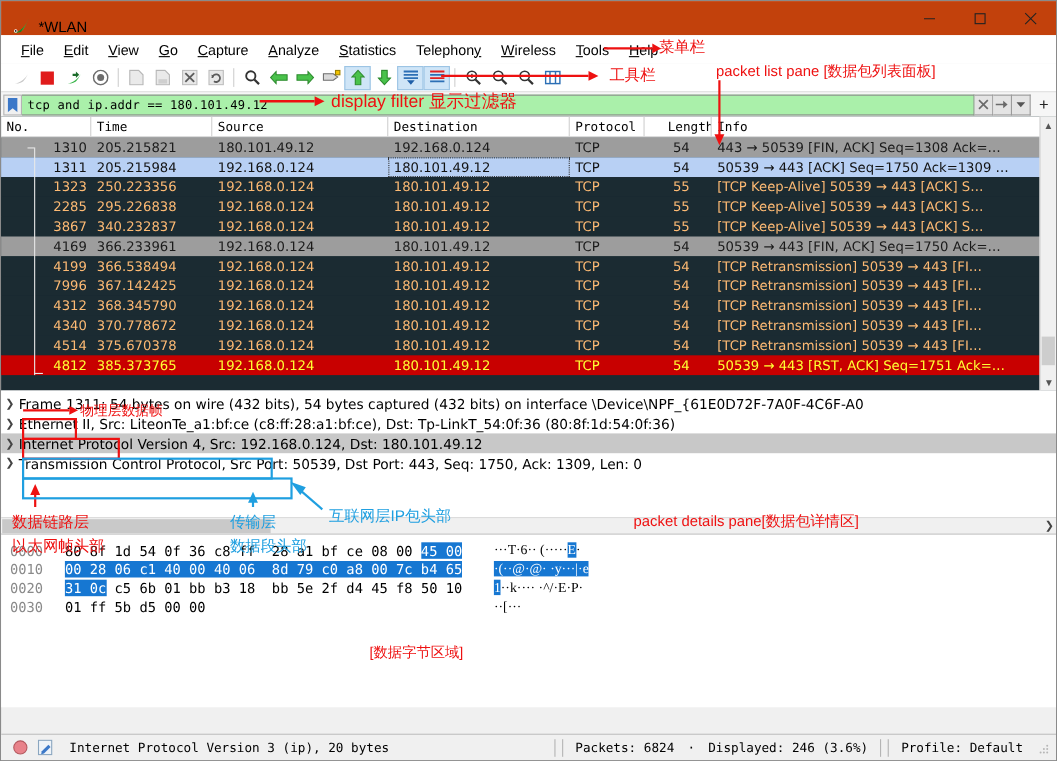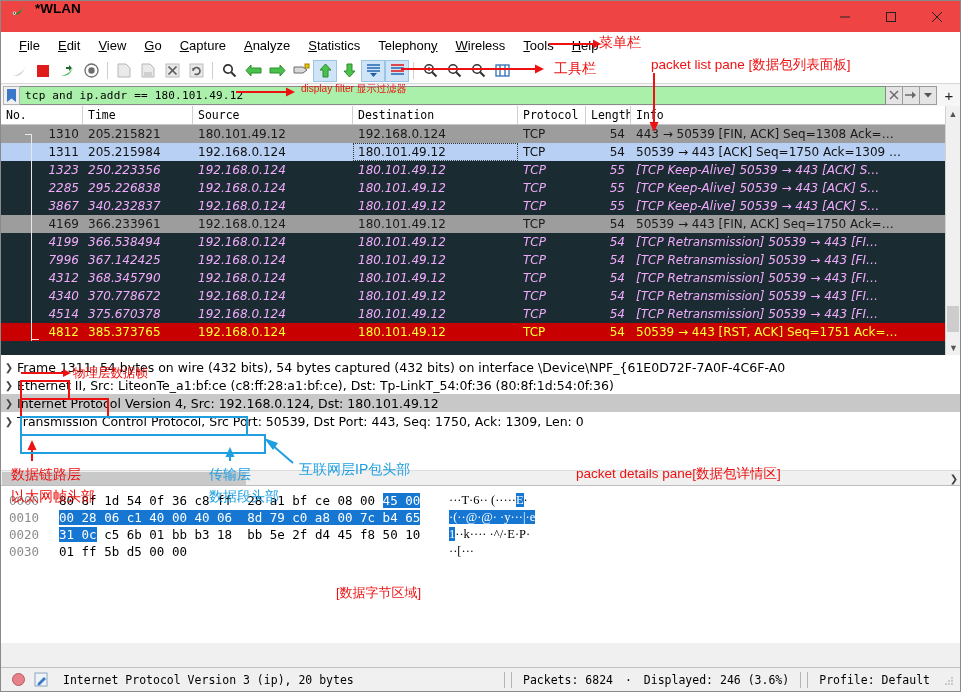--- a/index.html
+++ b/index.html
@@ -8,21 +8,21 @@
     width:961px; height:692px;
     font-family:"Liberation Sans", sans-serif;
     font-size:12px;
     background:#f0f0f0;
     overflow:hidden;
     position:relative;
   }
   .win { width:961px; height:692px; background:#f0f0f0; border:1px solid #8a8a8a; position:relative; overflow:hidden;}
 
   
-  .titlebar { height:31px; background:#ef4444; display:flex; align-items:flex-start; position:relative;font-weight:bold; }
+  .titlebar { height:31px; background:#c2410c; display:flex; align-items:flex-end; position:relative; }
   .title-icon { width:18px; height:16px; margin-left:9px; margin-right:7px; position:relative; }
   .title-text { font-size:13.5px; color:#000; }
   .wincontrols { position:absolute; right:0; top:0; height:31px; display:flex; }
   .wc { width:46px; height:31px; display:flex; align-items:center; justify-content:center; font-size:14px; color:#222; }
 
   
   .menubar { height:26px; background:#ffffff; display:flex; align-items:center; padding-left:9px; position:relative;}
   .menu-item { font-size:13px; color:#000; padding:2px 9px; white-space:nowrap; }
   .menu-item u { text-decoration:underline; }
 
@@ -47,23 +47,23 @@
   .pl-header { display:flex; height:19px; background:#ffffff; border-bottom:1px solid #c6c6c6; font-family:"DejaVu Sans Mono", monospace; font-size:11.5px;}
   .pl-header > div { border-right:1px solid #d0d0d0; padding-left:5px; line-height:19px; color:#000; overflow:hidden;}
   .pl-rows { position:relative; }
   .pl-row { display:flex; height:18px; font-family:"DejaVu Sans", sans-serif; font-size:12px; line-height:18px; color:#ff8a80; }
   .pl-row > div { overflow:hidden; white-space:nowrap; }
   .c-no   { width:82px; text-align:right; padding-right:4px; }
   .c-time { width:110px; padding-left:5px;}
   .c-src  { width:160px; padding-left:5px;}
   .c-dst  { width:165px; padding-left:5px;}
   .c-pro  { width:68px; padding-left:5px;}
-  .c-len  { width:45px; text-align:right; padding-right:6px;}
+  .c-len  { width:45px; text-align:right; padding-right:20px;margin-left:16px;}
   .c-info { flex:1; padding-left:5px;}
-  .pl-row.dark { background:#1b2b32; color:#f0abfc;font-style:italic; }
+  .pl-row.dark { background:#1b2b32; color:#fdba74; }
   .pl-row.gray { background:#9d9d9d; color:#1a1a1a; }
   .pl-row.blue { background:#b8d0f4; color:#111; }
   .pl-row.red  { background:#c80000; color:#ffff33; }
   .pl-scroll { position:absolute; right:0; top:0; width:15px; background:#f0f0f0; border-left:1px solid #d2d2d2;}
   .sb-arrow { height:15px; display:flex; align-items:center; justify-content:center; font-size:9px; color:#555; }
   .sb-thumb { position:absolute; left:1px; width:12px; background:#cdcdcd; }
   .dotted-cell { outline:1px dotted #333; outline-offset:-1px; }
 
   
   .connector { position:absolute; left:30px; top:0; width:10px; pointer-events:none;}
@@ -543,21 +543,21 @@
     <path d="M272 449 L263 437 L277 442 Z" fill="#1f9fe0"></path>
   </svg>
 
   <div class="box-red" style="left:19px; top:379px; width:50px; height:20px;"></div>
   <div class="box-red" style="left:19px; top:397px; width:89px; height:20px;"></div>
   <div class="box-blue" style="left:19px; top:415px; width:228px; height:20px;"></div>
   <div class="box-blue" style="left:19px; top:433px; width:246px; height:20px;"></div>
 
   <div class="anno anno-red" style="left:598px; top:33px;">菜单栏</div>
   <div class="anno anno-red" style="left:553px; top:59px;">工具栏</div>
-  <div class="anno anno-red" style="left:300px; top:81px; font-size:10px;">display filter 显示过滤器</div>
+  <div class="anno anno-red" style="left:300px; top:81px; font-size:16px;">display filter 显示过滤器</div>
   <div class="anno anno-red" style="left:650px; top:55px; font-size:13.5px;">packet list pane [数据包列表面板]</div>
   <div class="anno anno-red sm" style="left:72px; top:364px;">物理层数据帧</div>
   <div class="anno anno-red" style="left:10px; top:465px;">数据链路层</div>
   <div class="anno anno-red" style="left:10px; top:487px;">以太网帧头部</div>
   <div class="anno anno-blue" style="left:208px; top:465px;">传输层</div>
   <div class="anno anno-blue" style="left:208px; top:487px;">数据段头部</div>
   <div class="anno anno-blue" style="left:298px; top:460px;">互联网层IP包头部</div>
   <div class="anno anno-red" style="left:575px; top:464px; font-size:13.5px;">packet details pane[数据包详情区]</div>
   <div class="anno anno-red" style="left:335px; top:583px; font-size:13px;">[数据字节区域]</div>
 

